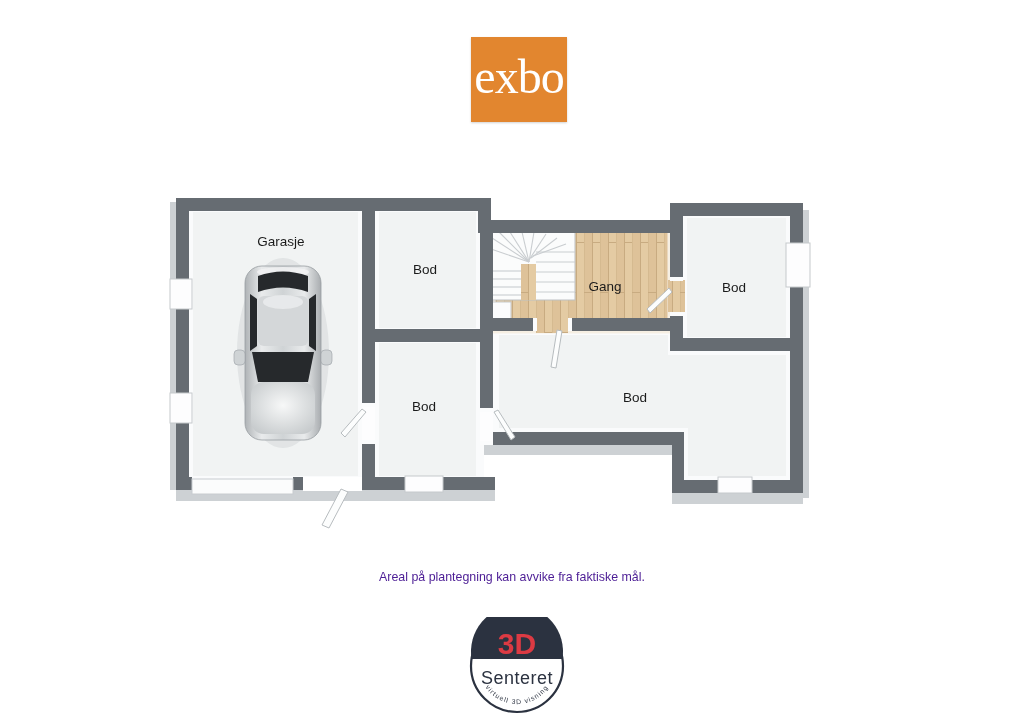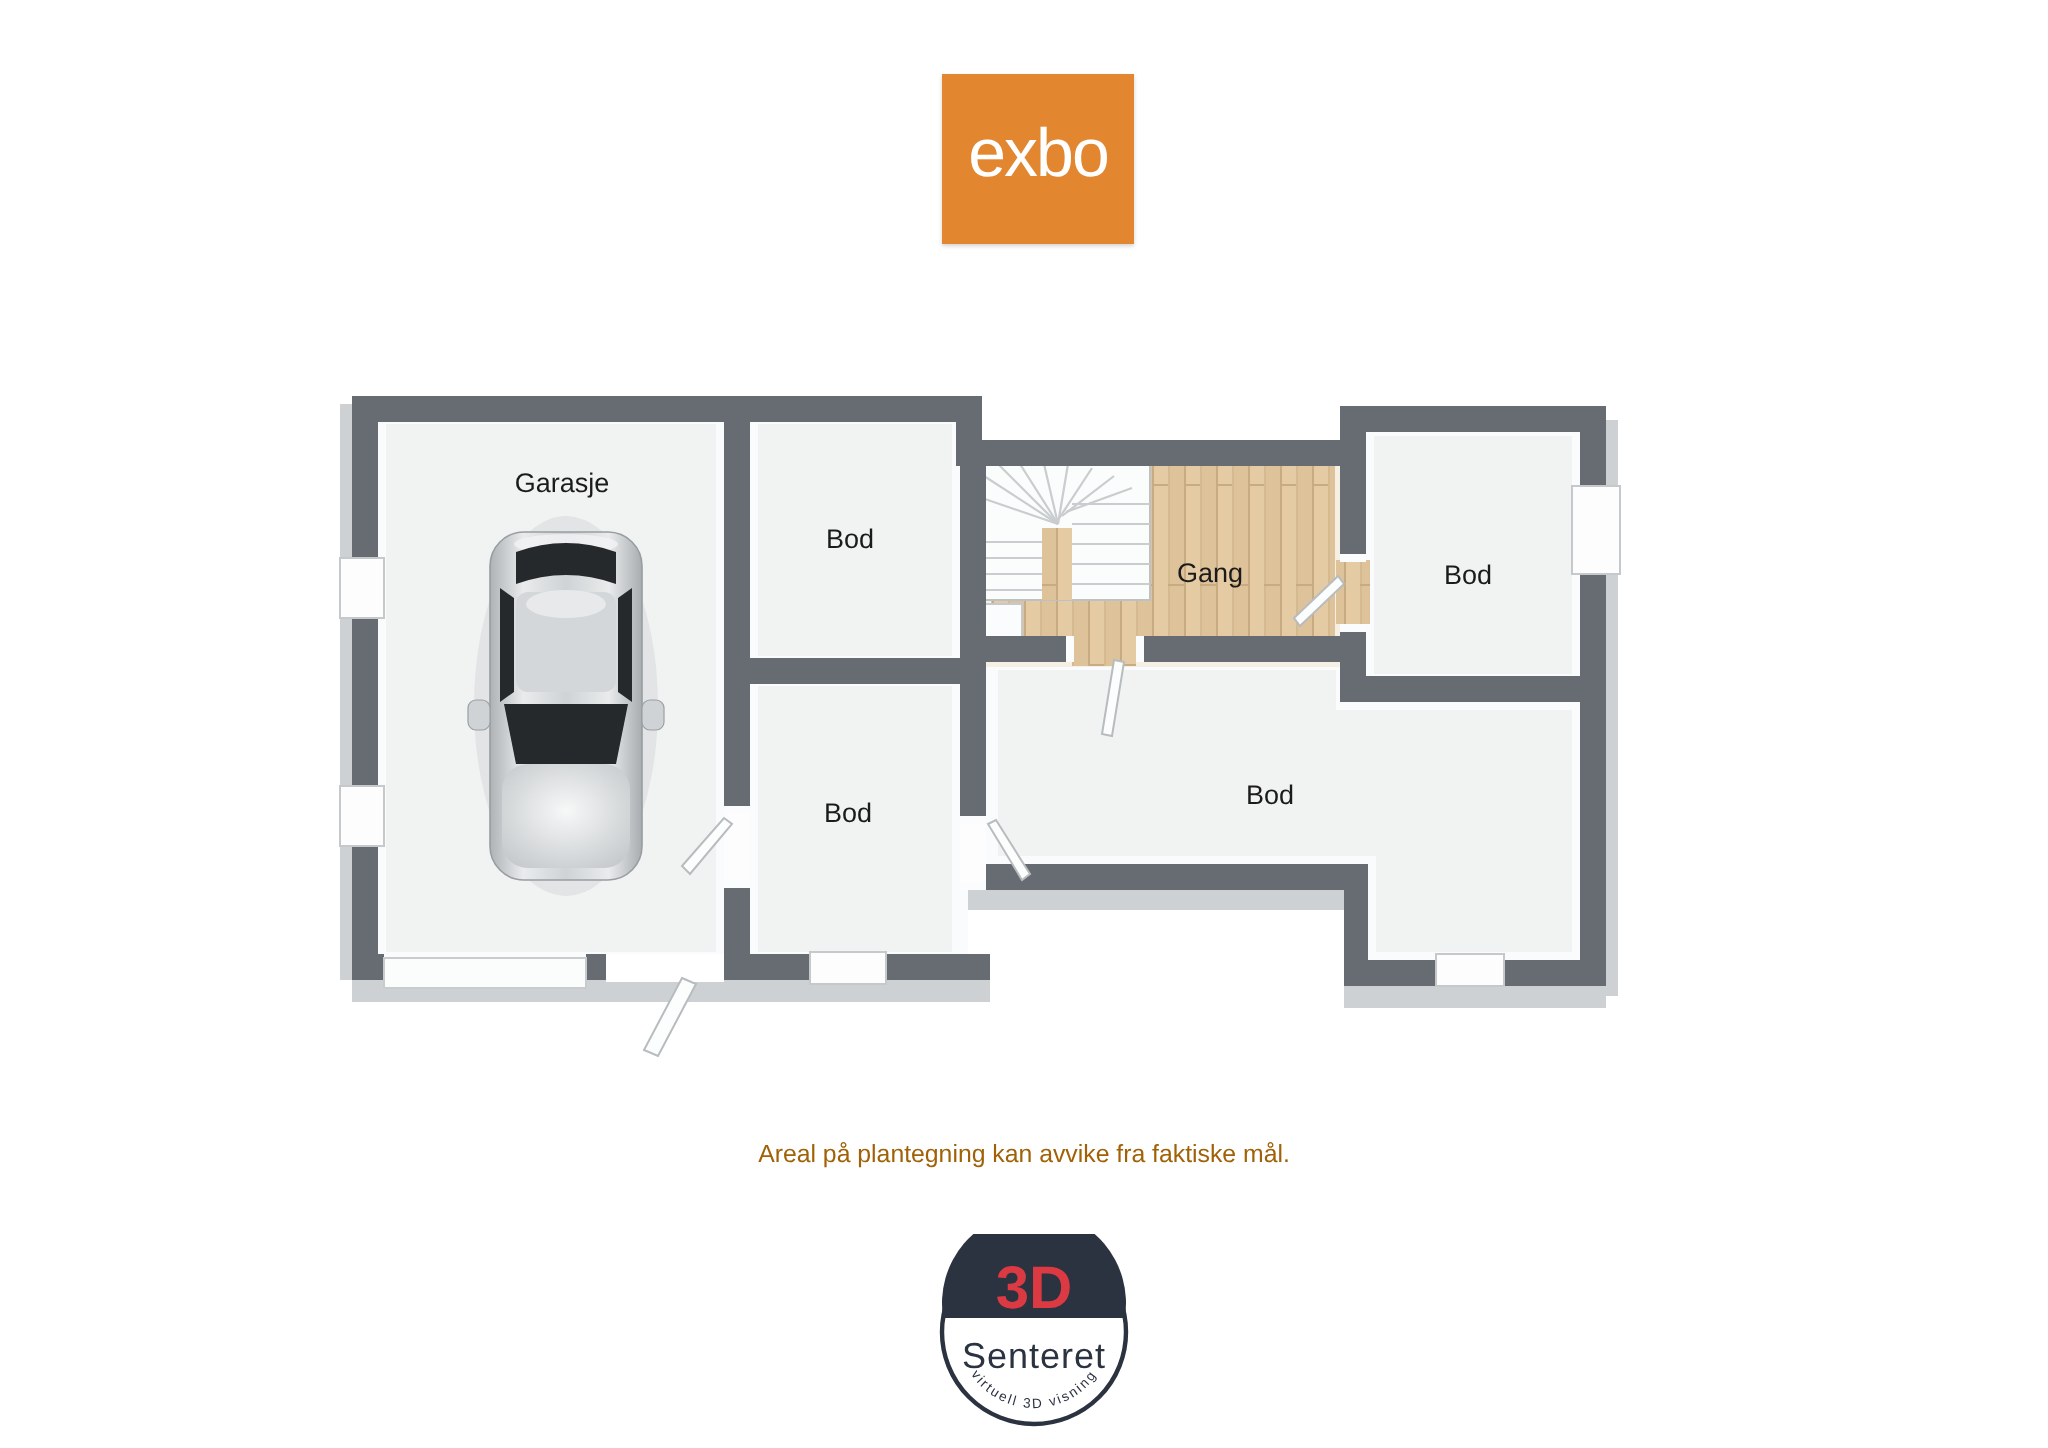--- a/index.html
+++ b/index.html
@@ -5,36 +5,36 @@
   :root{
     --orange:#E2862F; --navy:#2B3240; --red:#DC3A43;
     --wall:#666C72; --bevel:#CDD1D4; --floor:#F1F3F3;
   }
   html,body{margin:0;padding:0;background:#FFFFFF;}
   #stage{position:relative;width:1024px;height:724px;background:#FFFFFF;overflow:hidden;
          font-family:"Liberation Sans", sans-serif;}
   
   #exbo{position:absolute;left:471px;top:37px;width:96px;height:85px;background:var(--orange);
         display:flex;align-items:center;justify-content:center;box-shadow:0 1px 2px rgba(0,0,0,.18);}
-  #exbo span{font-family:Liberation Sans, sans-serif;font-size:34px;color:#FFFFFF;letter-spacing:-1px;
+  #exbo span{font-family:Liberation Serif, serif;font-size:48px;color:#FFFFFF;letter-spacing:-1px;
         line-height:1;padding-bottom:6px;}
   
   #plan{position:absolute;left:0;top:0;}
   .wall{fill:var(--wall);}
   .floor{fill:var(--floor);stroke:#FAFBFC;stroke-width:8;}
   .wood{stroke:#F6EFE3;stroke-width:5;}
   .bevel{fill:var(--bevel);}
   .win{fill:#FDFDFE;stroke:#C5C9CC;stroke-width:1;}
   .leaf{fill:#FCFDFD;stroke:#B7BCBF;stroke-width:1;}
   .jamb{fill:#FBFCFD;}
   .tread{stroke:#C9CDD0;stroke-width:1.1;fill:none;}
   .room-label{font-family:"Liberation Sans", sans-serif;font-size:13.5px;fill:#1B1B1B;text-anchor:middle;}
   
   #disclaimer{position:absolute;left:0;top:570px;width:1024px;text-align:center;
-              font-size:12.4px;color:#a16207;line-height:15.5px;}
+              font-size:12.4px;color:#4c1d95;line-height:15.5px;}
   
   #badge{position:absolute;left:464px;top:617px;}
   .badge-3d{font-family:"Liberation Sans", sans-serif;font-weight:800;font-size:30px;fill:var(--red);text-anchor:middle;}
   .badge-name{font-family:"Liberation Sans", sans-serif;font-size:18px;fill:var(--navy);text-anchor:middle;letter-spacing:.5px;}
   .badge-tag{font-family:"Liberation Sans", sans-serif;font-size:6.8px;fill:var(--navy);letter-spacing:1.1px;}
 </style>
 </head>
 <body>
 
 <div id="stage">

